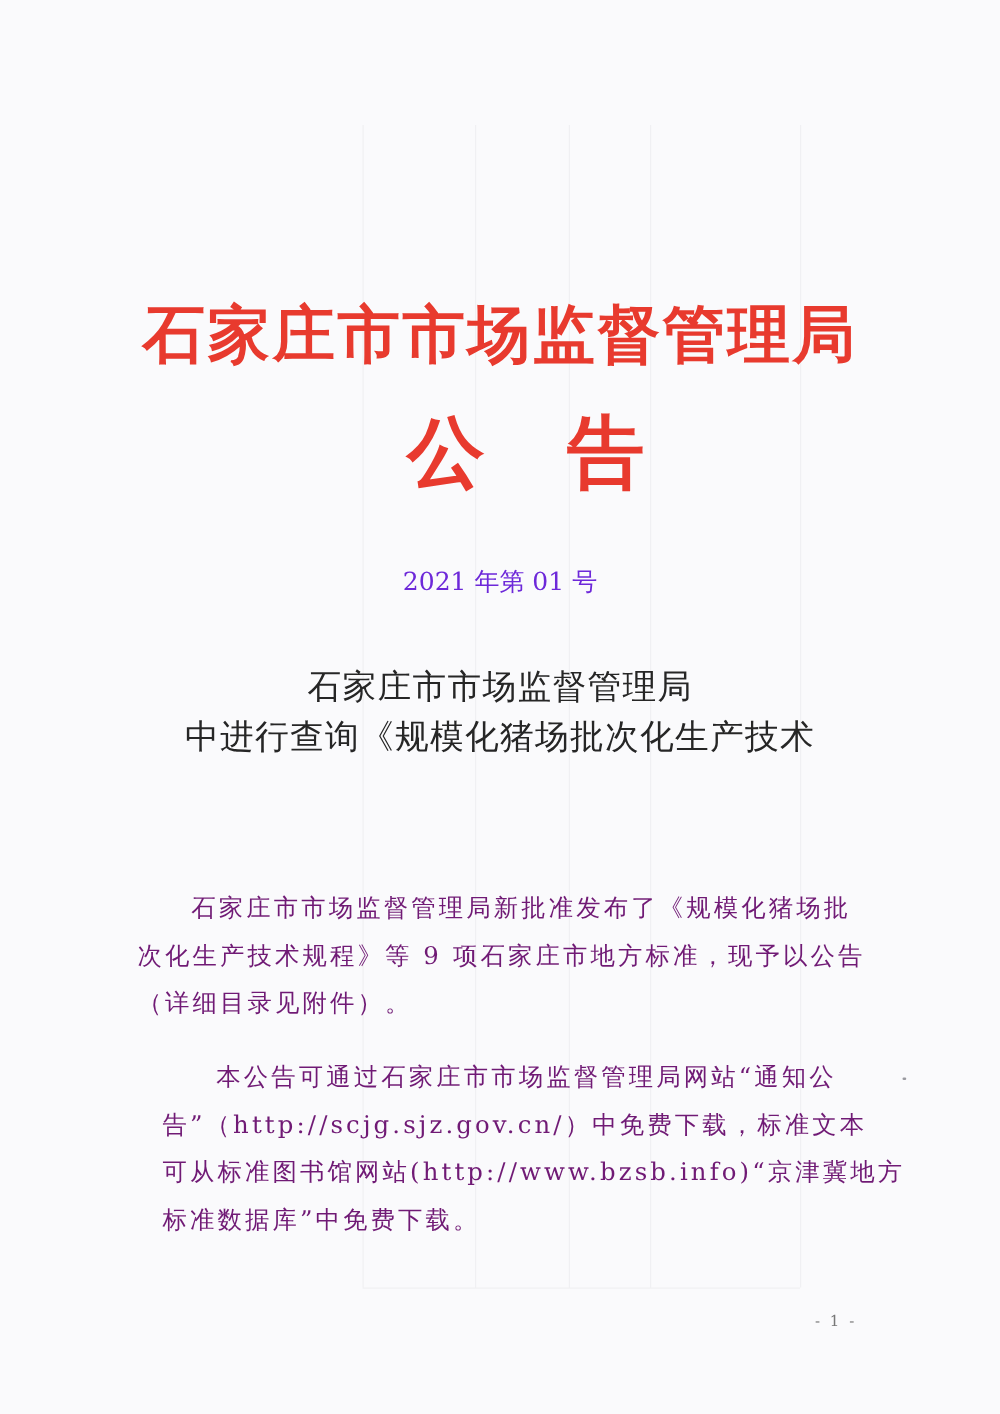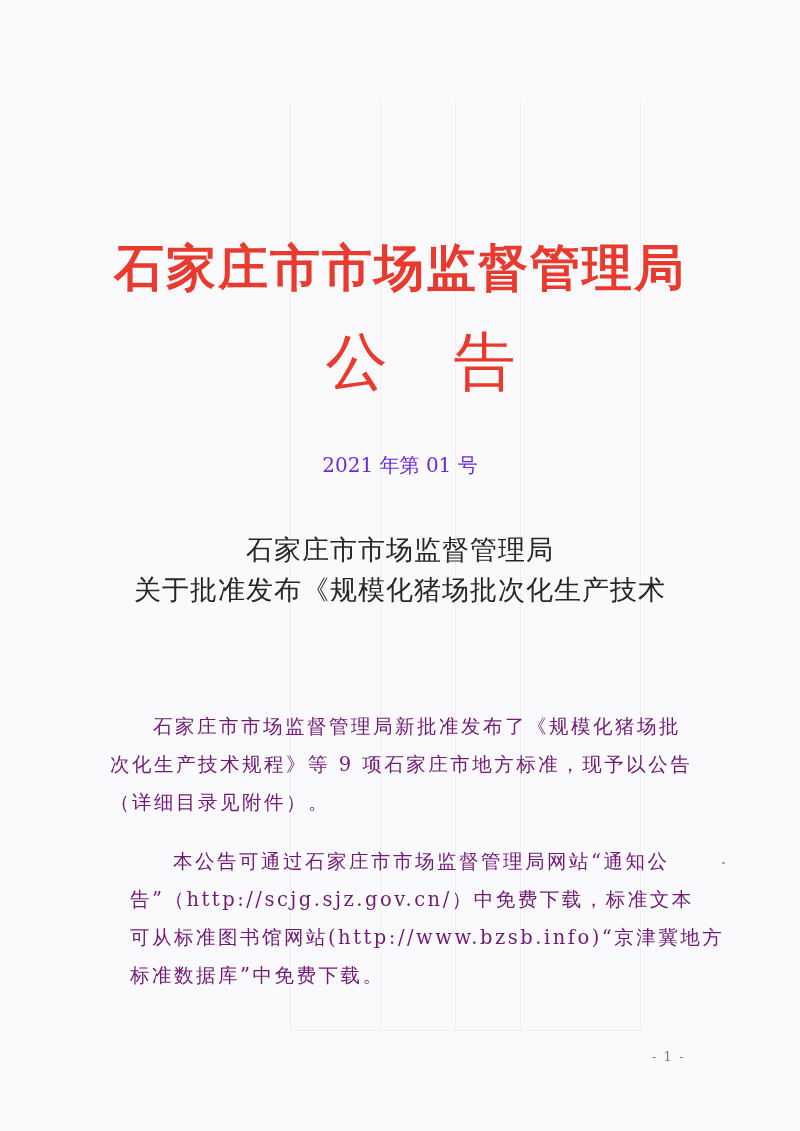--- a/index.html
+++ b/index.html
@@ -38,21 +38,21 @@
       letter-spacing: 2px;
       line-height: 80px;
     }
     .notice-title {
       position: absolute;
       left: 0; right: 0;
       top: 322px;
       text-align: center;
       color: #e83a2e;
       font-family: "DejaVu Serif", "Liberation Serif", serif;
-      font-weight: normal;
+      font-weight: bold;
       font-size: 62px;
       line-height: 80px;
       word-spacing: 0;
       margin-left: 41px;
     }
     .notice-title .ch { display: inline-block; }
     .notice-title .gap { display: inline-block; width: 66px; }
     .doc-number {
       position: absolute;
       left: 0; right: 0;
@@ -116,21 +116,21 @@
   <div class="masthead">石家庄市市场监督管理局</div>
 
   <div class="notice-title">
     <span class="ch">公</span><span class="gap"></span><span class="ch">告</span>
   </div>
 
   <div class="doc-number">2021 年第 01 号</div>
 
   <div class="subject">
     <div>石家庄市市场监督管理局</div>
-    <div>关于批准发布《规模化猪场批次化生产技术</div>
+    <div>中进行查询《规模化猪场批次化生产技术</div>
   </div>
 
   <div class="body-text para1">
     <span class="line indent">石家庄市市场监督管理局新批准发布了《规模化猪场批</span>
     <span class="line">次化生产技术规程》等 9 项石家庄市地方标准，现予以公告</span>
     <span class="line">（详细目录见附件）。</span>
   </div>
 
   <div class="body-text para2">
     <span class="line indent">本公告可通过石家庄市市场监督管理局网站“通知公</span>

